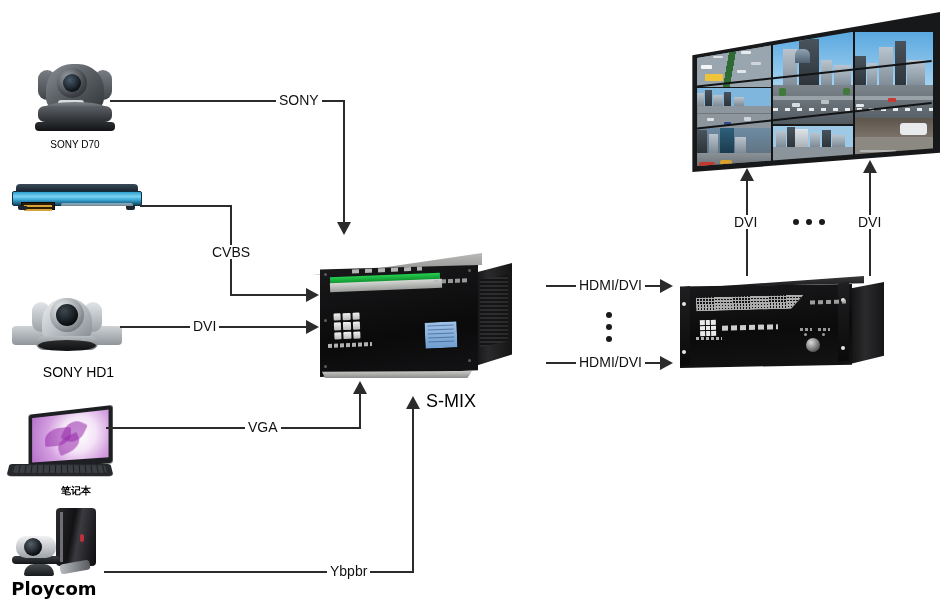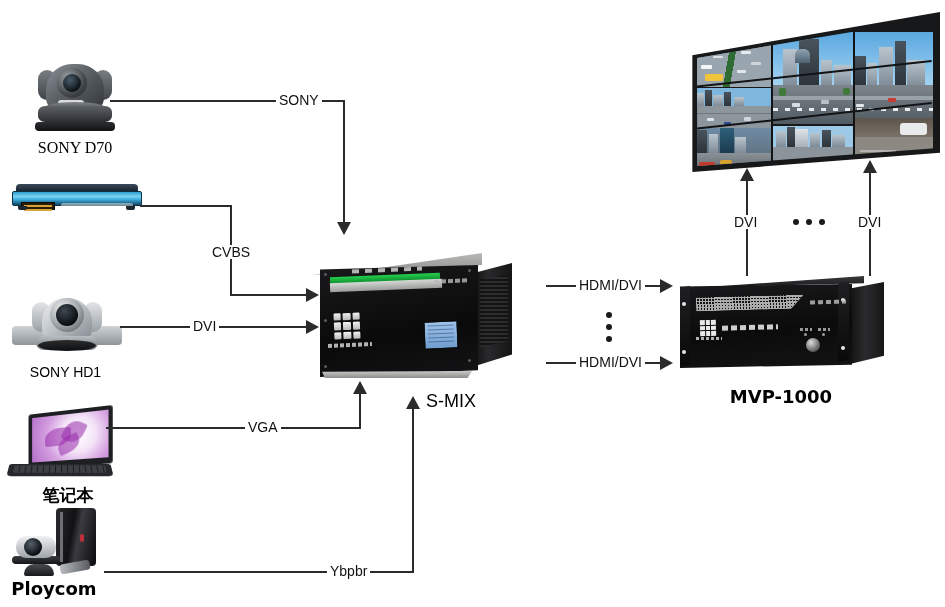--- a/index.html
+++ b/index.html
@@ -2,21 +2,21 @@
 <html><head>
 <meta charset="utf-8">
 <style>
   html,body{margin:0;padding:0;background:#fff;}
   body{width:945px;height:607px;position:relative;overflow:hidden;
        font-family:"Liberation Sans",sans-serif;color:#1a1a1a;}
   #stage{position:absolute;inset:0;width:945px;height:607px;}
   .lbl{position:absolute;font-size:14px;color:#111;white-space:nowrap;
        background:#fff;padding:0 3px;line-height:14px;}
   .devlabel{position:absolute;white-space:nowrap;text-align:center;color:#000;}
-  .serif{font-family:Liberation Serif, serif;font-size:16px;}
+  .serif{font-family:Liberation Sans, sans-serif;font-size:10px;}
   .sans{font-size:14px;}
   .bold{font-weight:bold;}
 
   
   .wh{position:absolute;height:2px;background:#2b2b2b;}
   .wv{position:absolute;width:2px;background:#2b2b2b;}
   .arrow{position:absolute;width:0;height:0;}
   .ar-r{border-top:7px solid transparent;border-bottom:7px solid transparent;border-left:13px solid #2b2b2b;}
   .ar-d{border-left:7px solid transparent;border-right:7px solid transparent;border-top:13px solid #2b2b2b;}
   .ar-u{border-left:7px solid transparent;border-right:7px solid transparent;border-bottom:13px solid #2b2b2b;}
@@ -237,34 +237,34 @@
     <div class="hd1-wingL"></div>
     <div class="hd1-wingR"></div>
     <div class="hd1-earL"></div>
     <div class="hd1-earR"></div>
     <div class="hd1-body"></div>
     <div class="hd1-lensr"></div>
     <div class="hd1-lens"></div>
     <div class="hd1-base"></div>
     <div class="hd1-ring"></div>
   </div>
-  <div class="devlabel sans" style="left:3px;top:364px;width:125px;">SONY HD1</div>
+  <div class="devlabel sans" style="left:16px;top:364px;width:125px;">SONY HD1</div>
 
   <div class="lap">
     <div class="lap-lid">
       <div class="lap-scr">
         <div class="lap-pet" style="left:18%;top:28%;width:34%;height:40%;"></div>
         <div class="lap-pet" style="left:44%;top:16%;width:26%;height:48%;transform:rotate(28deg);"></div>
         <div class="lap-pet" style="left:34%;top:48%;width:30%;height:34%;transform:rotate(-20deg);"></div>
       </div>
     </div>
     <div class="lap-base"></div>
     <div class="lap-kb"></div>
   </div>
-  <div class="devlabel bold" style="left:8px;top:484px;width:120px;font-size:17px;font-family:'DejaVu Sans',sans-serif;">笔记本</div>
+  <div class="devlabel bold" style="left:16px;top:484px;width:120px;font-size:10px;font-family:'DejaVu Sans',sans-serif;">笔记本</div>
 
   <div class="poly">
     <div class="poly-cab"></div>
     <div class="poly-cabl"></div>
     <div class="poly-led"></div>
     <div class="poly-stand"></div>
     <div class="poly-camb"></div>
     <div class="poly-caml"></div>
     <div class="poly-mic"></div>
     <div class="poly-rem"></div>
@@ -369,21 +369,20 @@
         <i></i>
     </div>
     <div class="mvp-logotxt"></div>
     <div class="mvp-name"></div>
     <div class="mvp-ledtxt" style="left:122px;"></div>
     <div class="mvp-ledtxt" style="left:140px;"></div>
     <div class="mvp-ledd" style="left:126px;"></div>
     <div class="mvp-ledd" style="left:144px;"></div>
     <div class="mvp-knob"></div>
   </div>
-  <div class="devlabel bold" style="left:690px;top:386px;width:182px;font-size:18px;font-family:'DejaVu Sans',sans-serif;">MVP-1000</div>
 
   <div class="wv" style="left:746px;top:180px;height:96px;"></div>
   <div class="arrow ar-u" style="left:740px;top:168px;"></div>
   <div class="lbl" style="left:731px;top:215px;">DVI</div>
 
   <div class="wv" style="left:869px;top:172px;height:104px;"></div>
   <div class="arrow ar-u" style="left:863px;top:160px;"></div>
   <div class="lbl" style="left:855px;top:215px;">DVI</div>
 
   <div class="dot" style="left:793px;top:219px;"></div>

